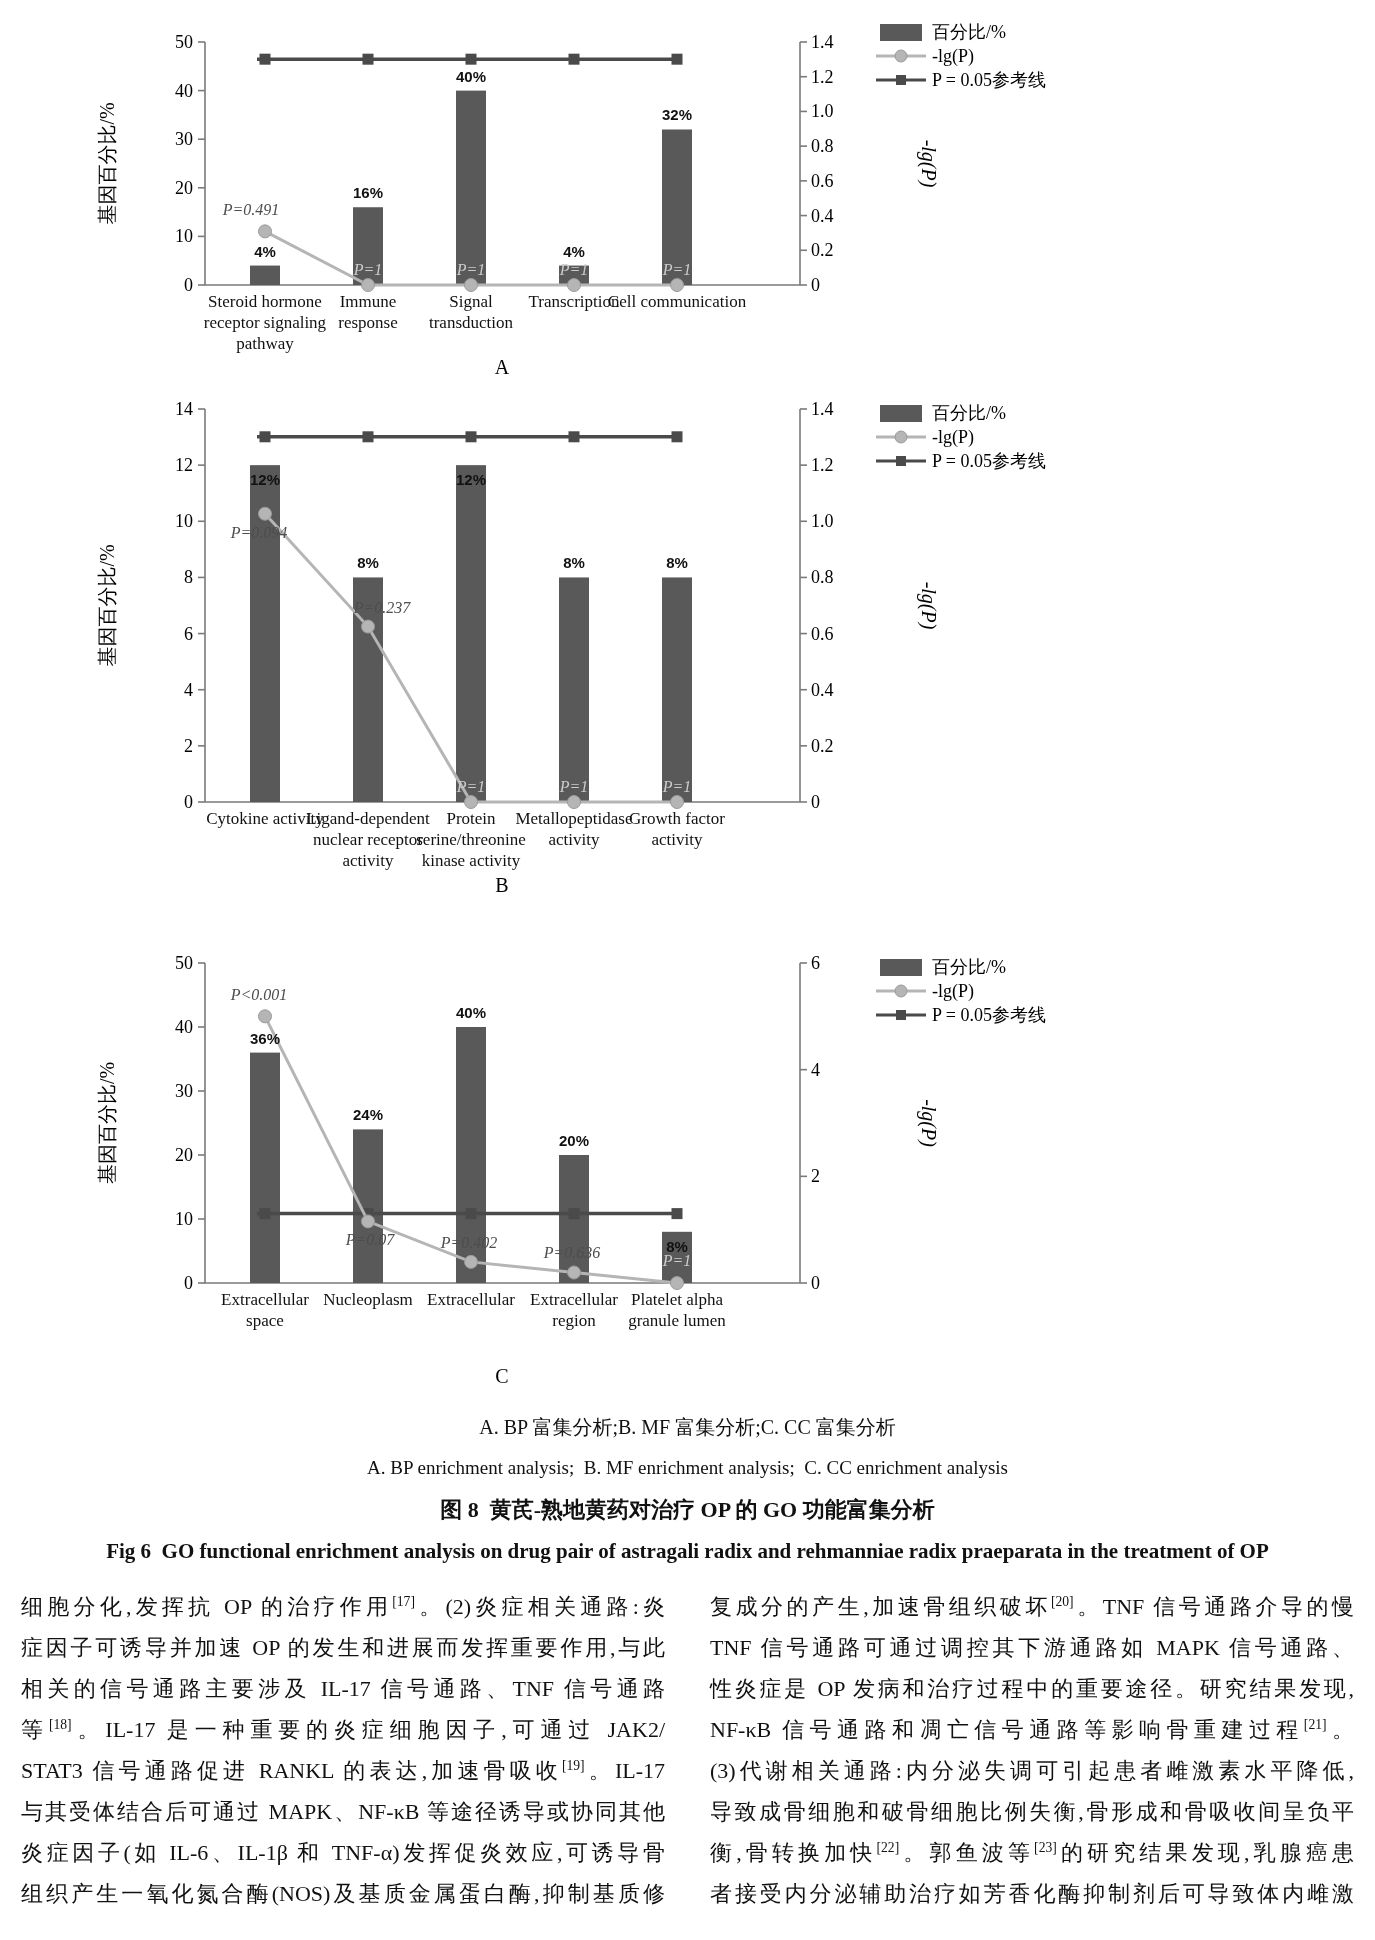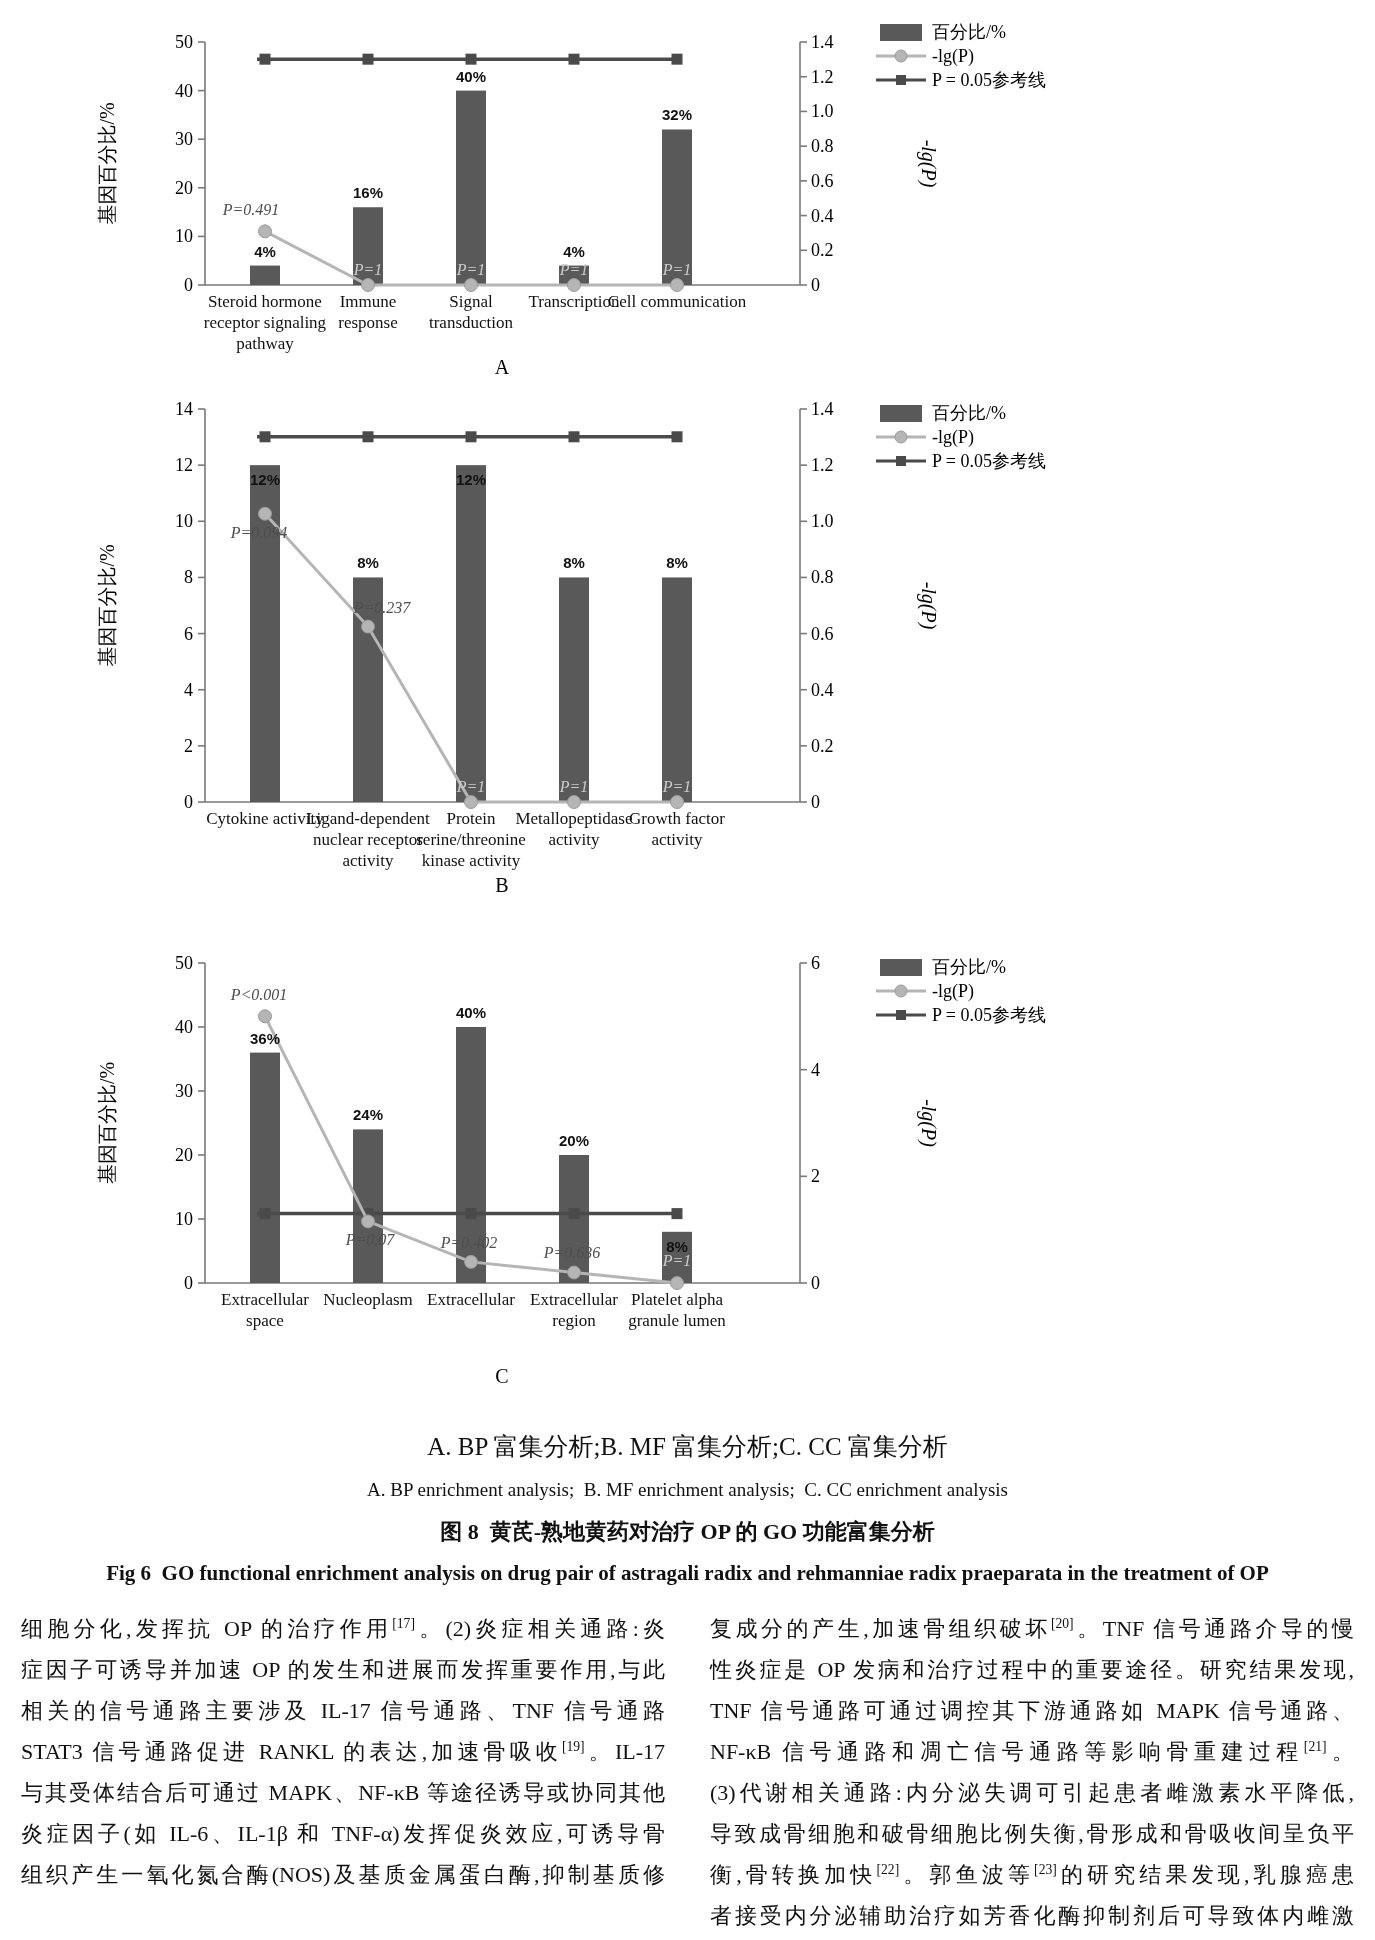--- a/index.html
+++ b/index.html
@@ -1,20 +1,20 @@
 <!DOCTYPE html>
 <html><head>
 <meta charset="utf-8">
 <style>
   html,body{margin:0;padding:0;background:#fff;}
   body{width:1375px;height:1940px;overflow:hidden;color:#111;
        font-family:"Liberation Serif","DejaVu Serif",serif;}
   .chart-block{width:1375px;}
   .cap{text-align:center;white-space:pre-wrap;}
-  .cap1{font-size:25px;margin-top:28px;}
+  .cap1{font-size:20px;margin-top:12px;}
   .cap2{font-size:19px;margin-top:16px;text-align:center;}
   .cap3{font-size:22px;font-weight:bold;margin-top:16px;}
   .cap4{font-size:21px;font-weight:bold;margin-top:14px;}
   .columns{display:flex;gap:45px;padding:0 21px;margin-top:22px;}
   .col{width:650px;}
   .body-line{font-size:22px;line-height:41px;text-align:justify;text-align-last:justify;}
   .body-line sup{font-size:0.62em;line-height:0;}
   .footer{display:flex;justify-content:space-between;align-items:baseline;
           padding:0 15px;margin-top:26px;font-size:19px;white-space:pre;}
 </style>
@@ -265,29 +265,30 @@
 <div class="cap cap1">A. BP 富集分析;B. MF 富集分析;C. CC 富集分析</div>
 <div class="cap cap2">A. BP enrichment analysis;  B. MF enrichment analysis;  C. CC enrichment analysis</div>
 <div class="cap cap3">图 8  黄芪-熟地黄药对治疗 OP 的 GO 功能富集分析</div>
 <div class="cap cap4">Fig 6  GO functional enrichment analysis on drug pair of astragali radix and rehmanniae radix praeparata in the treatment of OP</div>
 
 <div class="columns">
   <div class="col">
       <div class="body-line">细胞分化,发挥抗 OP 的治疗作用<sup>[17]</sup>。(2)炎症相关通路:炎</div>
       <div class="body-line">症因子可诱导并加速 OP 的发生和进展而发挥重要作用,与此</div>
       <div class="body-line">相关的信号通路主要涉及 IL-17 信号通路、TNF 信号通路</div>
+      <div class="body-line">等<sup>[18]</sup>。IL-17 是一种重要的炎症细胞因子,可通过 JAK2/</div>
       <div class="body-line">STAT3 信号通路促进 RANKL 的表达,加速骨吸收<sup>[19]</sup>。IL-17</div>
       <div class="body-line">与其受体结合后可通过 MAPK、NF-κB 等途径诱导或协同其他</div>
       <div class="body-line">炎症因子(如 IL-6、IL-1β 和 TNF-α)发挥促炎效应,可诱导骨</div>
       <div class="body-line">组织产生一氧化氮合酶(NOS)及基质金属蛋白酶,抑制基质修</div>
     </div>
   <div class="col">
       <div class="body-line">复成分的产生,加速骨组织破坏<sup>[20]</sup>。TNF 信号通路介导的慢</div>
+      <div class="body-line">TNF 信号通路可通过调控其下游通路如 MAPK 信号通路、</div>
       <div class="body-line">性炎症是 OP 发病和治疗过程中的重要途径。研究结果发现,</div>
-      <div class="body-line">TNF 信号通路可通过调控其下游通路如 MAPK 信号通路、</div>
       <div class="body-line">NF-κB 信号通路和凋亡信号通路等影响骨重建过程<sup>[21]</sup>。</div>
       <div class="body-line">(3)代谢相关通路:内分泌失调可引起患者雌激素水平降低,</div>
       <div class="body-line">导致成骨细胞和破骨细胞比例失衡,骨形成和骨吸收间呈负平</div>
       <div class="body-line">衡,骨转换加快<sup>[22]</sup>。郭鱼波等<sup>[23]</sup>的研究结果发现,乳腺癌患</div>
       <div class="body-line">者接受内分泌辅助治疗如芳香化酶抑制剂后可导致体内雌激</div>
     </div>
 </div>
 
 <div class="footer">
   

